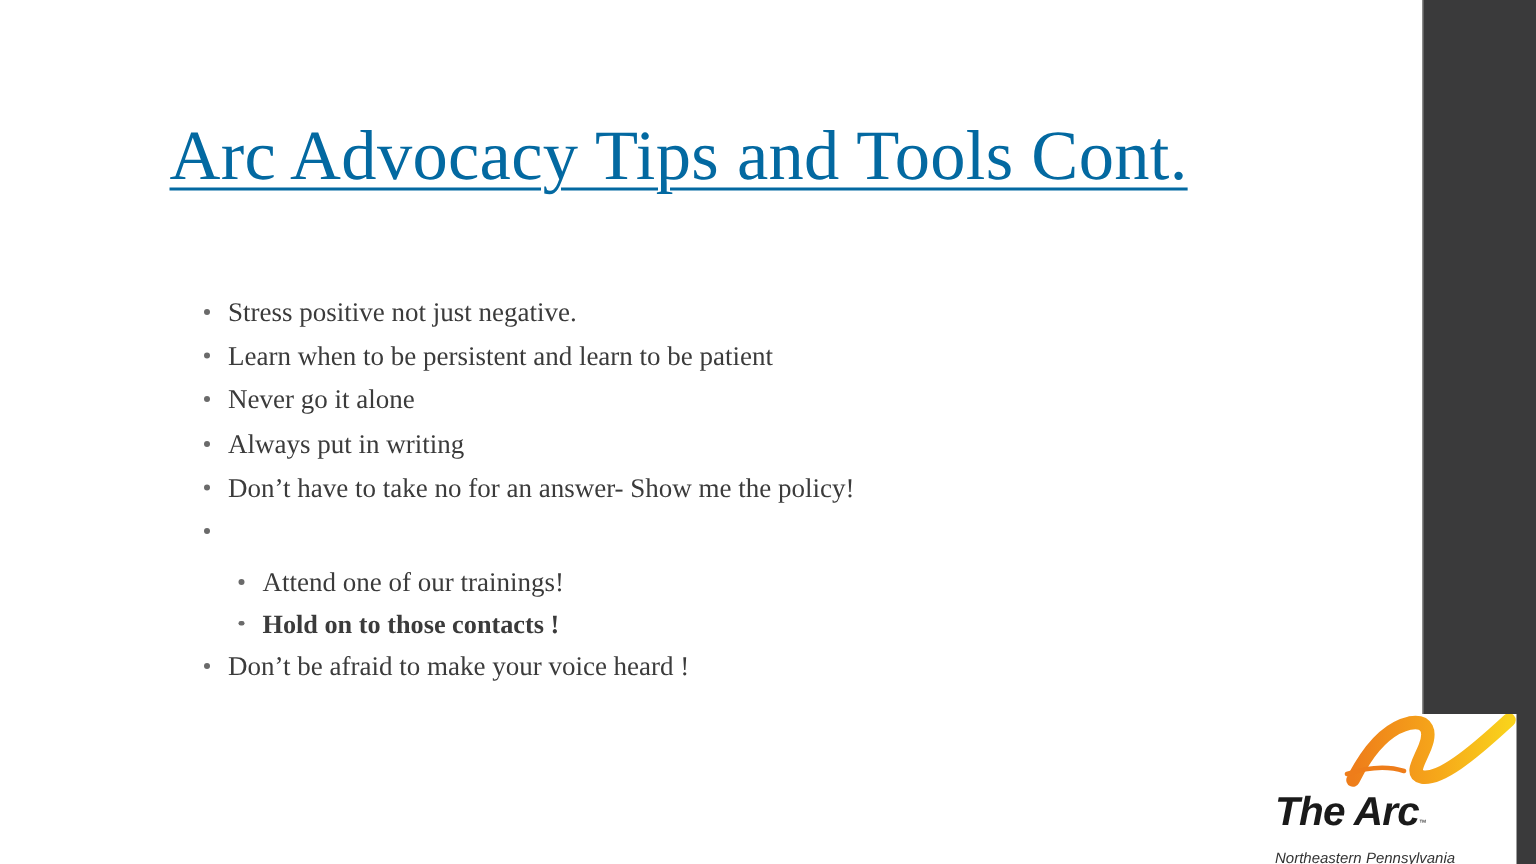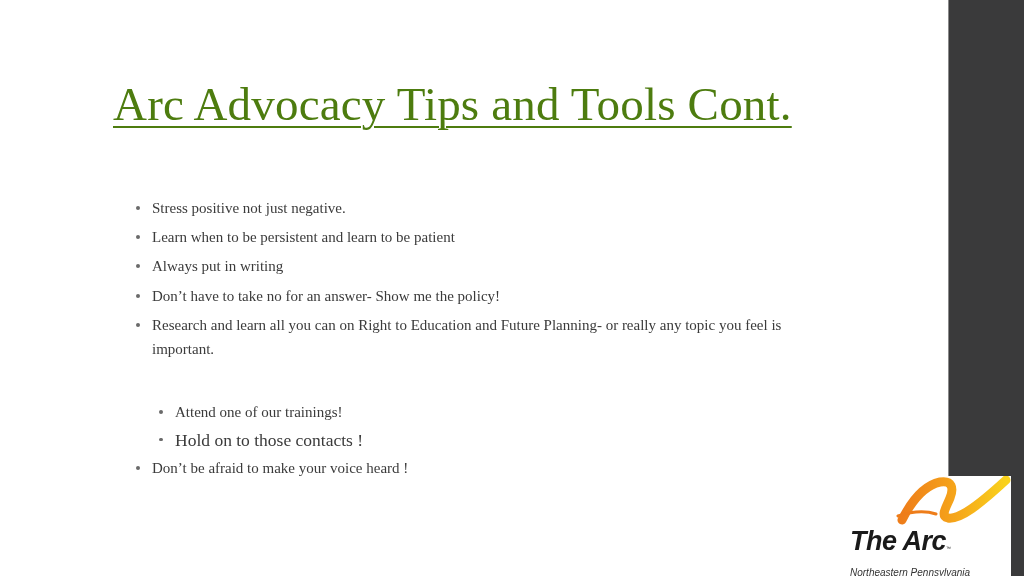--- a/index.html
+++ b/index.html
@@ -10,39 +10,39 @@
     }
     .side-bar {
       position: absolute; left: 948px; top: 0; width: 76px; height: 576px;
       background: #3a3a3b;
       border-left: 1px solid #8a8a8a;
     }
     .title {
       position: absolute; left: 113px; top: 74px;
       font-family: "Liberation Serif", "DejaVu Serif", serif;
       font-size: 47px; line-height: 60px;
-      color: #4d7c0f;
+      color: #0369a1;
       text-decoration: underline;
       text-decoration-thickness: 2px;
       text-underline-offset: 6px;
       white-space: nowrap;
       letter-spacing: 0.2px;
     }
     .content {
       position: absolute; left: 133px; top: 196px; width: 690px;
       font-family: "Liberation Serif", "DejaVu Serif", serif;
       color: #3b3b3b;
     }
     .item {
       position: relative; padding-left: 19px;
-      font-size: 15px; line-height: 24px;
+      font-size: 18px; line-height: 24px;
       margin-bottom: 5.2px;
     }
     .item.sub { margin-left: 23px; padding-left: 19px; margin-top: 39px; }
-    .item.sub.small { font-size: 17.5px; line-height: 22px; margin-top: 1px; margin-bottom: 5px; }
+    .item.sub.small { font-size: 17.5px; line-height: 22px; margin-top: 1px; margin-bottom: 5px; font-weight: bold; }
     .bullet {
       position: absolute; left: 3px; top: 10px;
       width: 4px; height: 4px; border-radius: 50%;
       background: #6a6a6a;
     }
     .item.sub .bullet { top: 10px; }
     .item.sub.small .bullet { top: 9px; width: 3.5px; height: 3.5px; }
     .logo {
       position: absolute; left: 840px; top: 476px; width: 171px; height: 100px;
       background: #ffffff;
@@ -76,29 +76,32 @@
   <div class="item">
     <span class="bullet"></span>
     <span>Stress positive not just negative.</span>
   </div>
   <div class="item">
     <span class="bullet"></span>
     <span>Learn when to be persistent and learn to be patient</span>
   </div>
   <div class="item">
     <span class="bullet"></span>
+    <span>Never go it alone</span>
+  </div>
+  <div class="item">
+    <span class="bullet"></span>
     <span>Always put in writing</span>
   </div>
   <div class="item">
     <span class="bullet"></span>
     <span>Don’t have to take no for an answer- Show me the policy!</span>
   </div>
   <div class="item">
     <span class="bullet"></span>
-    <span>Research and learn all you can on Right to Education and Future Planning- or really any topic you feel is important.</span>
   </div>
   <div class="item sub">
     <span class="bullet"></span>
     <span>Attend one of our trainings!</span>
   </div>
   <div class="item sub small">
     <span class="bullet"></span>
     <span>Hold on to those contacts !</span>
   </div>
   <div class="item">

